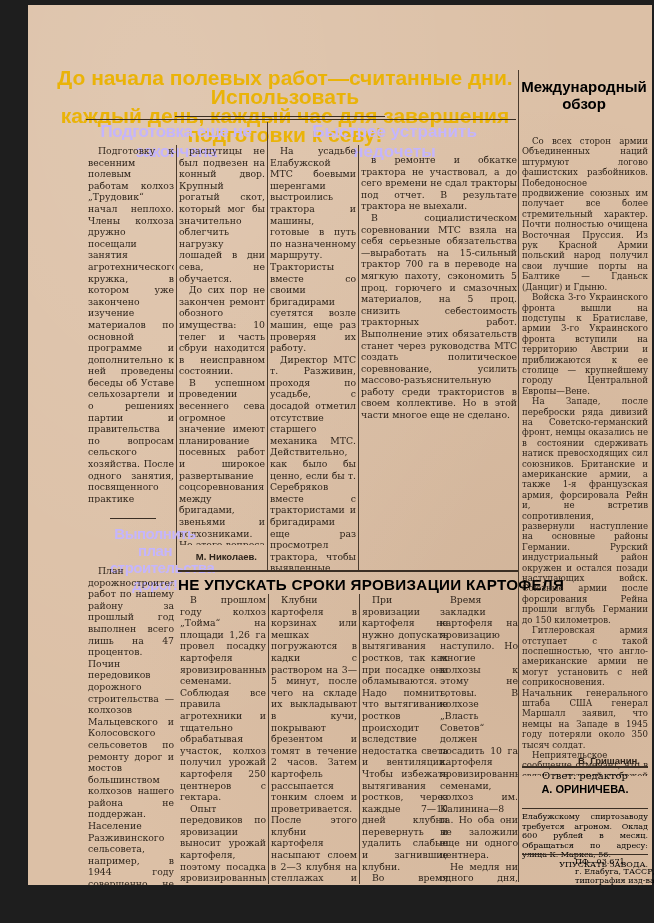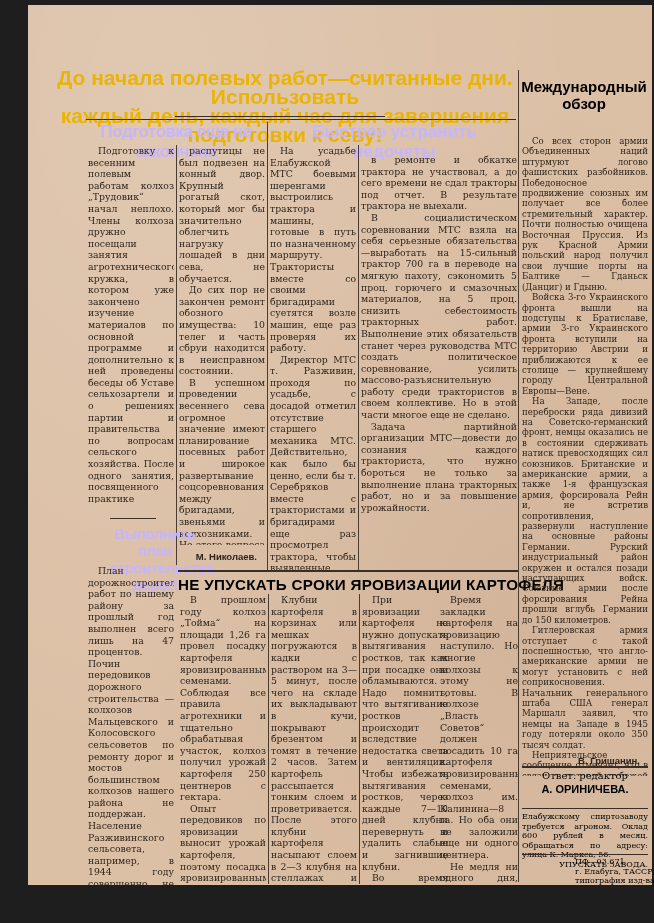--- a/index.html
+++ b/index.html
@@ -82,21 +82,20 @@
 <div class="h1 headline-cond" style="left:272px;top:122px;width:245px;font-stretch:normal;letter-spacing:0;">Быстрее устранить недочеты</div>
 <div class="col" style="left:270px;top:145px;width:86px;height:425px;">
   <p>На усадьбе Елабужской МТС боевыми шеренгами выстроились трактора и машины, готовые в путь по назначенному маршруту. Трактористы вместе со своими бригадирами суетятся возле машин, еще раз проверяя их работу.</p>
   <p>Директор МТС т. Разживин, проходя по усадьбе, с досадой отметил отсутствие старшего механика МТС. Действительно, как было бы ценно, если бы т. Серебряков вместе с трактористами и бригадирами еще раз просмотрел трактора, чтобы выявленные недостатки ликвидировать до выезда с усадьбы.</p>
 
 </div>
 <div class="vrule" style="left:358px;top:145px;height:425px;"></div>
 <div class="col" style="left:361px;top:154px;width:156px;height:425px;">
   <p>в ремонте и обкатке трактора не участвовал, а до сего времени не сдал тракторы под отчет. В результате трактора не выехали.</p>
   <p>В социалистическом соревновании МТС взяла на себя серьезные обязательства—выработать на 15-сильный трактор 700 га в переводе на мягкую пахоту, сэкономить 5 проц. горючего и смазочных материалов, на 5 проц. снизить себестоимость тракторных работ. Выполнение этих обязательств станет через руководства МТС создать политическое соревнование, усилить массово-разъяснительную работу среди трактористов в своем коллективе. Но в этой части многое еще не сделано.</p>
-  <p>Задача партийной организации МТС—довести до сознания каждого тракториста, что нужно бороться не только за выполнение плана тракторных работ, но и за повышение урожайности.</p>
 </div>
 
 <div class="hrule" style="left:110px;top:518px;width:46px;height:1px;"></div>
 <div class="h2 headline-cond" style="left:86px;top:525px;width:90px;margin-left:24px;">Выполнить план строительства дорог!</div>
 <div class="col" style="left:88px;top:565px;width:86px;height:330px;">
   <p>План дорожностроительных работ по нашему району за прошлый год выполнен всего лишь на 47 процентов. Почин передовиков дорожного строительства — колхозов Мальцевского и Колосовского сельсоветов по ремонту дорог и мостов большинством колхозов нашего района не поддержан. Население Разживинского сельсовета, например, в 1944 году совершенно не участвовало в дорожном строительстве. Неоднократно плохо работала колхоза Старо-Трегавовского и Бехтеревского сельсовета. По Бехтеревскому сельсовету план реализован на 2,3 процента. В результате безответственного отношения руководителей сельсоветов, с колхоза „Заря“ за невыполнение плана дорожных работ, согласно решения виревда Елабужского района, взыскан штраф 5186 руб.</p>
 
 </div>
 
 <div class="hrule" style="left:178px;top:570px;width:340px;"></div>

